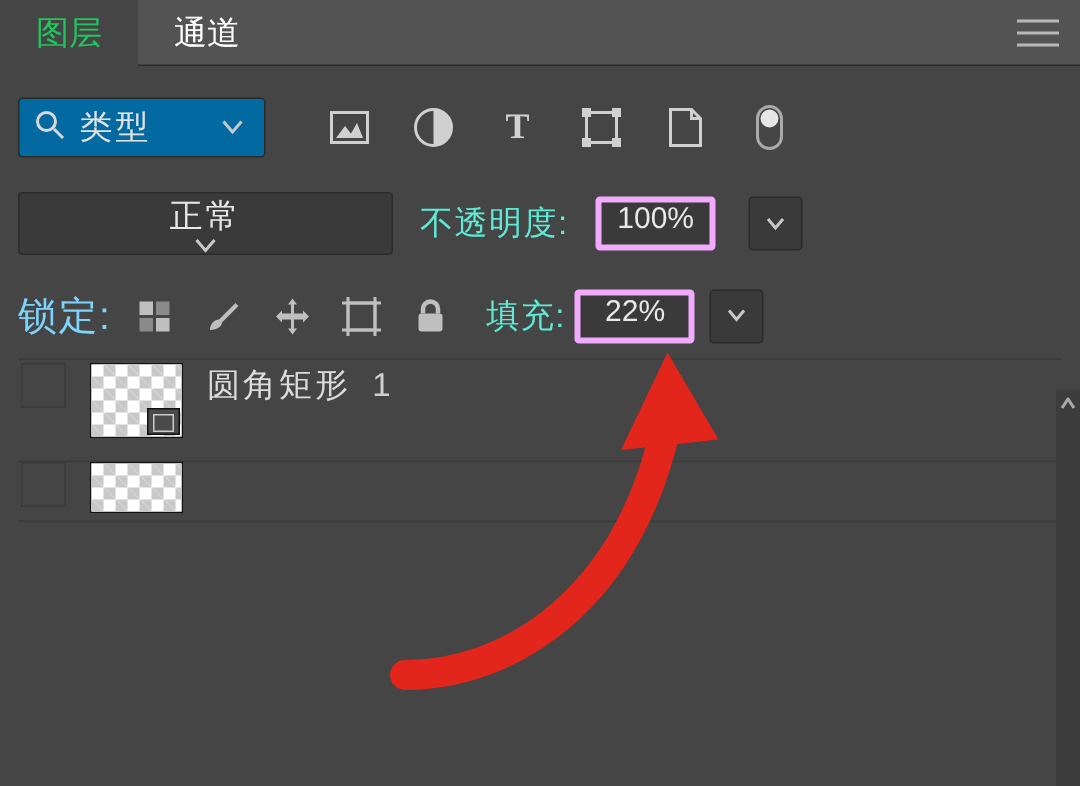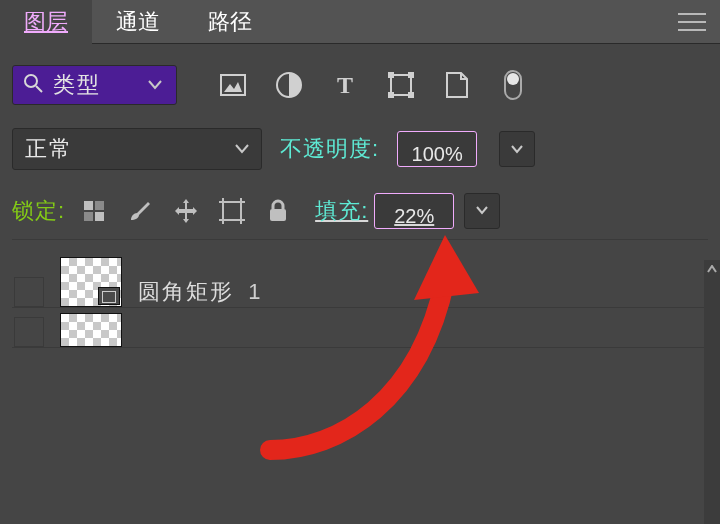--- a/index.html
+++ b/index.html
@@ -22,22 +22,21 @@
   .tab {
     padding: 0 24px;
     height: 44px;
     display: flex; align-items: center;
     font-size: 22px;
     color: #ffffff;
     cursor: pointer;
   }
   .tab.active {
     background: #454545;
-    color: #f0abfc;
-    text-decoration: underline;
+    color: #22c55e;
   }
   .tabs .spacer { flex: 1; }
   .tabs .menu {
     width: 56px; height: 44px;
     display: flex; align-items: center; justify-content: center;
     cursor: pointer;
   }
   .menu-lines {
     width: 28px; height: 2px; background: #b8b8b8; position: relative;
   }
@@ -53,72 +52,72 @@
     height: calc(524px - 44px);
     padding: 16px 12px 0 12px;
   }
 
   
   .filter-row {
     display: flex; align-items: center; gap: 16px; height: 50px;
   }
   .type-select {
     display:flex; align-items:center; gap:10px;
-    background:#4c1d95;
+    background:#0369a1;
     border:1px solid #2a2a2a;
     border-radius:3px;
     height:40px; padding:0 14px 0 10px;
     min-width: 165px;
   }
   .type-select .label { font-size:22px; color:#e2e2e2; letter-spacing:2px; }
   .chev-down { width:14px; height:10px; display:inline-block; }
   .chev-down svg { display:block; }
 
   .filter-icons { display:flex; align-items:center; gap:28px; margin-left:26px; }
   .ficon { width:28px; height:28px; display:flex; align-items:center; justify-content:center; }
 
   
   .blend-row {
     display:flex; align-items:center; gap:18px; height:58px; margin-top:10px;
   }
   .blend-select {
     display:flex; align-items:center; justify-content:space-between;
     background:#3a3a3a; border:1px solid #2a2a2a; border-radius:3px;
-    height:42px; width:250px; padding:0 12px;
+    height:42px; width:250px; padding:0 12px;flex-direction:column;
   }
   .blend-select .label { font-size:22px; color:#e8e8e8; letter-spacing:2px; }
   .field-label { font-size:22px; color:#5eead4; letter-spacing:1px; }
   .value-box {
-    display:flex; align-items:flex-end;
-    background:#3a3a3a; border:1px solid #f0abfc; border-radius:3px;
+    display:flex; align-items:flex-start;
+    background:#3a3a3a; border:4px solid #f0abfc; border-radius:3px;
     height:36px; padding:0 10px; min-width:80px; justify-content:center;
     font-size:20px; color:#e8e8e8;
   }
   .mini-drop {
     display:flex; align-items:center; justify-content:center;
     background:#3a3a3a; border:1px solid #2a2a2a; border-radius:3px;
     width:36px; height:36px; margin-left:4px;
   }
 
   
   .lock-row {
     display:flex; align-items:center; gap:16px;
     height:52px; margin-top:10px;
     border-bottom:1px solid #3a3a3a;
     padding-bottom:6px;
   }
-  .lock-label { font-size:22px; color:#84cc16; letter-spacing:1px; }
+  .lock-label { font-size:26px; color:#7dd3fc; letter-spacing:1px; }
   .lock-icons { display:flex; align-items:center; gap:20px; }
   .licon { width:26px; height:26px; display:flex; align-items:center; justify-content:center; }
-  .fill-group { display:flex; align-items:center; gap:6px; margin-left:8px;text-decoration:underline; }
+  .fill-group { display:flex; align-items:center; gap:6px; margin-left:8px; }
 
   
   .layers { margin-top:2px; }
   .layer {
-    display:flex; align-items:flex-end; gap:16px;
+    display:flex; align-items:flex-start; gap:16px;
     height:66px;
     border-bottom:1px solid #3a3a3a;
     padding-left:0;
   }
   .layer.selected { background:#6a6a6a; }
   .layer.selected .layer-name { color:#f2f2f2; }
   .eye {
     width:30px; height:30px; flex:0 0 30px; margin-left:2px; margin-right:0;
     display:flex; align-items:center; justify-content:center;
     border:1px solid #3a3a3a;
@@ -187,23 +186,20 @@
 </style>
 </head>
 <body>
 
 <div class="tabs">
   <div class="tab active">
       <span>图层</span>
     </div>
   <div class="tab">
       <span>通道</span>
-    </div>
-  <div class="tab">
-      <span>路径</span>
     </div>
   <div class="spacer"></div>
   <div class="menu">
     <span class="menu-lines"></span>
   </div>
 </div>
 
 <div class="panel-body">
 
   <div class="filter-row">

